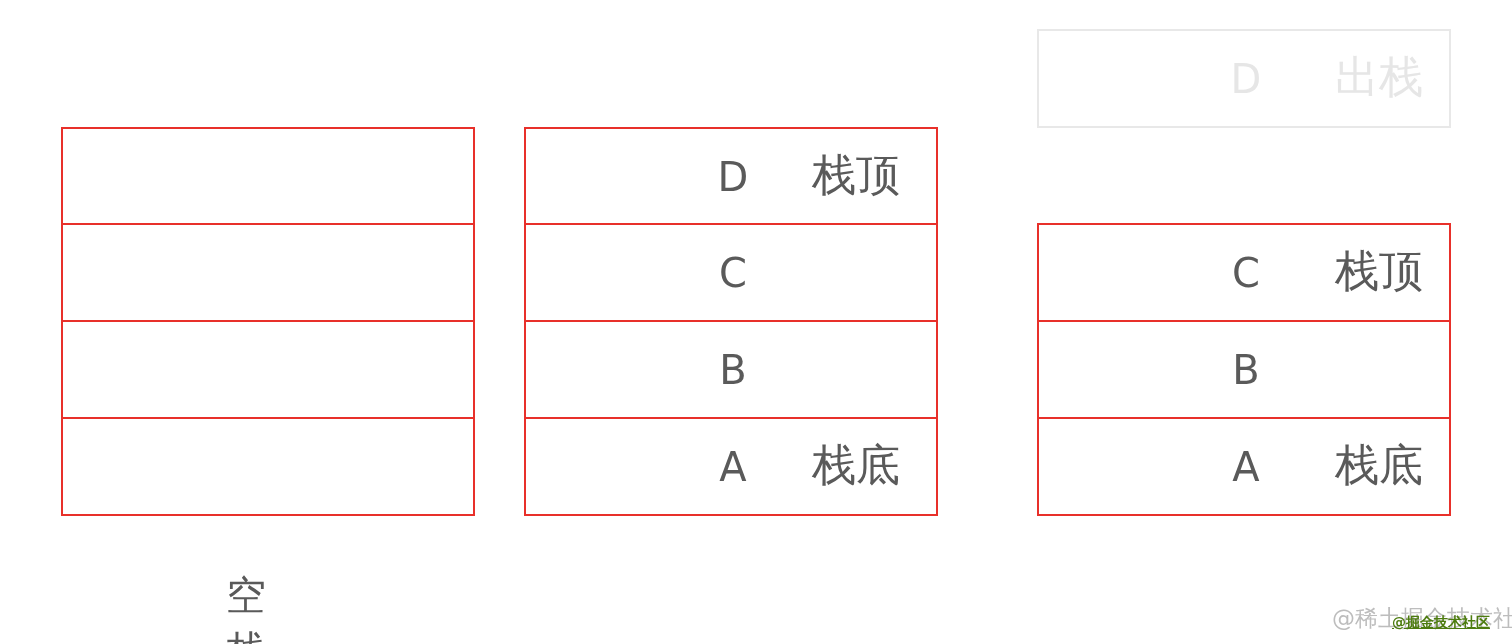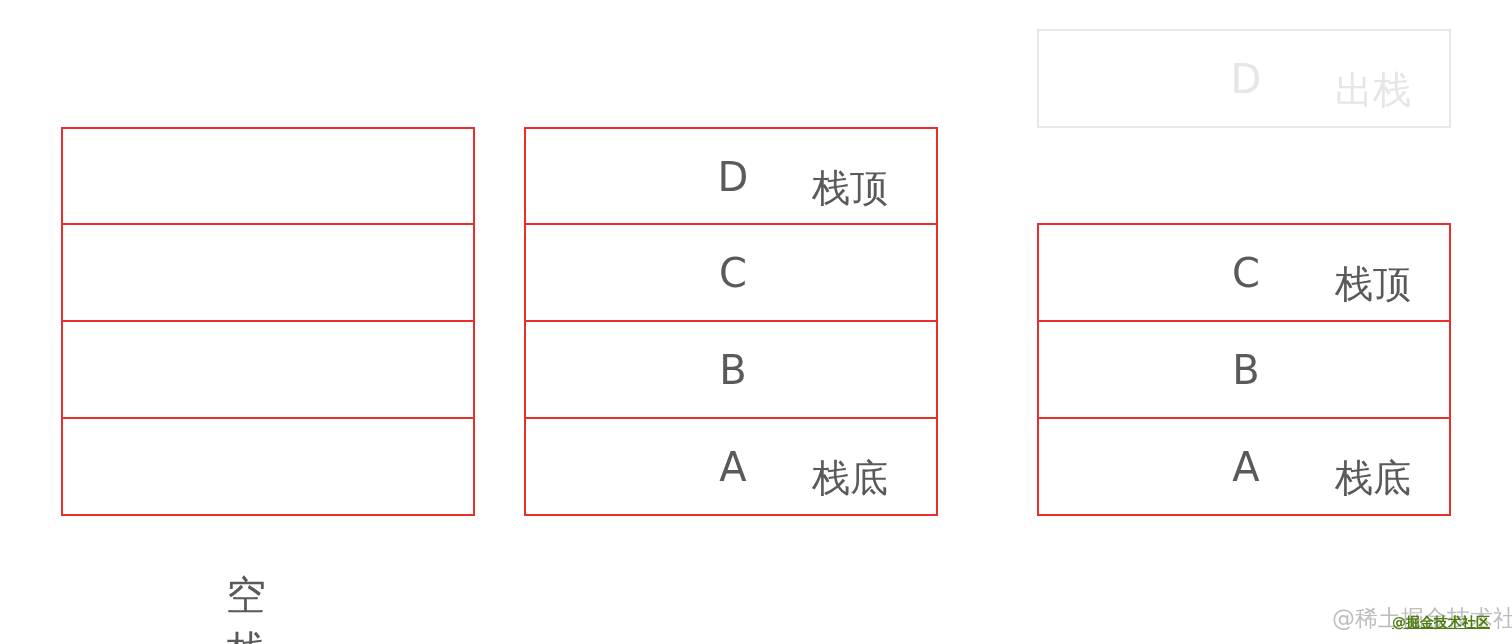--- a/index.html
+++ b/index.html
@@ -9,21 +9,21 @@
   }
   .stack { position: absolute; }
   .cell {
     position: absolute; box-sizing: border-box; border: 2.5px solid #e8302a; background: #fff;
   }
   .cell .letter {
     position: absolute; font-size: 40px; line-height: 1; top: 50%; transform: translateY(-50%);
     width: 50px; text-align: center;
   }
   .cell .tag {
-    position: absolute; font-size: 38px; line-height: 1; top: 50%; transform: translateY(-55%); margin-top: 13px;
+    position: absolute; font-size: 44px; line-height: 1; top: 50%; transform: translateY(-55%);
   }
   .ghost { border: 2.5px solid #e8e8e8; }
   .ghost .letter, .ghost .tag { color: #e6e6e6; }
   .caption { position: absolute; font-size: 40px; color: #5a5a5a; }
   .watermark { position: absolute; font-size: 23px; color: #bdbdbd; white-space: nowrap; }
   .watermark2 { position: absolute; font-size: 14px; color: #4d7c0f; font-weight: bold; white-space: nowrap; text-decoration: underline; }
 </style>
 </head>
 <body>
 

